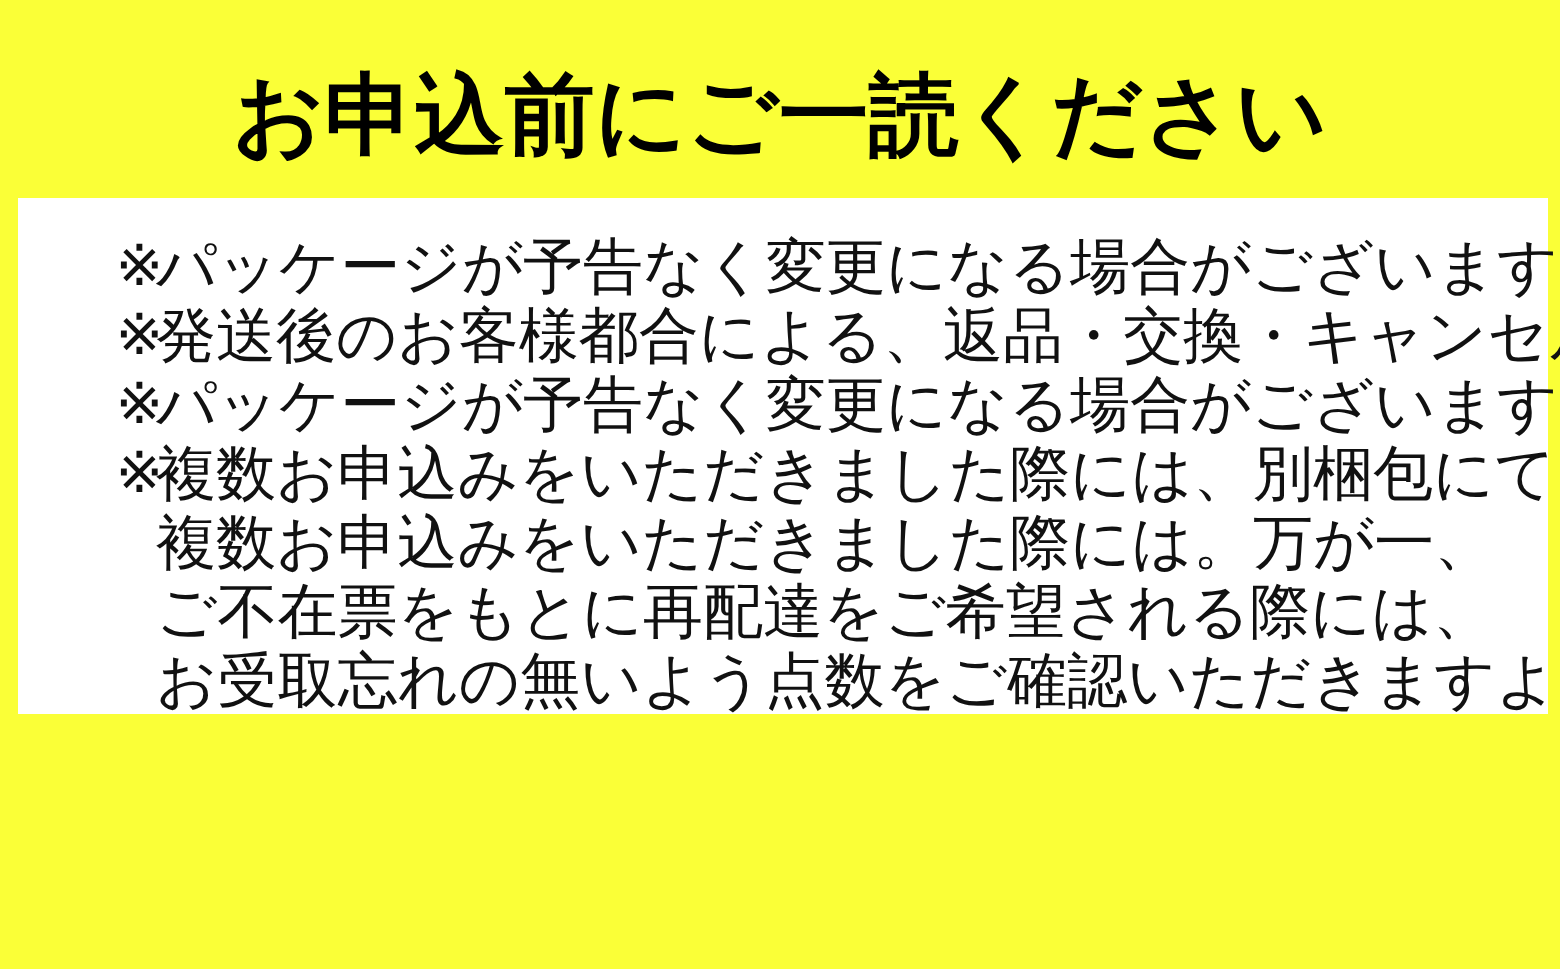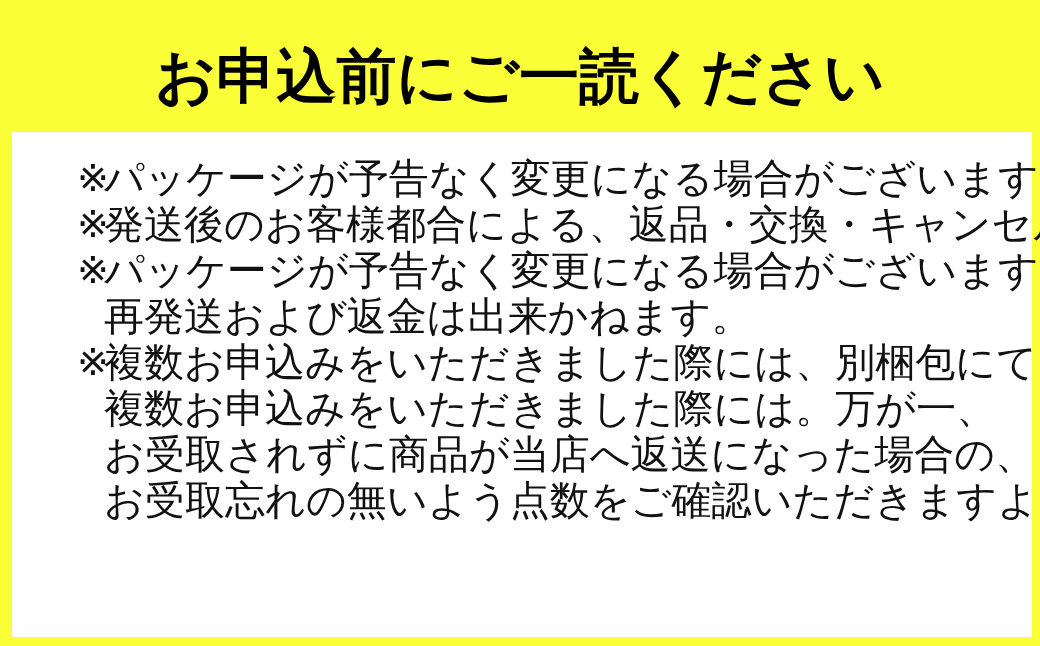--- a/index.html
+++ b/index.html
@@ -8,21 +8,21 @@
   }
   body {
     width: 1040px;
     height: 646px;
     font-family: "Liberation Sans", "DejaVu Sans", sans-serif;
     background: var(--bg, #FAFF37);
   }
   .canvas {
     position: relative;
     width: 1040px;
-    height: 646px;
+    height: 476px;
     background: var(--bg, #FAFF37);
     overflow: hidden;
   }
   .title {
     position: absolute;
     top: 44px;
     left: 0;
     width: 100%;
     text-align: center;
     font-size: 60px;
@@ -83,28 +83,27 @@
       <span class="marker">※</span>
       <div class="notice-lines">
         <div class="line">発送後のお客様都合による、返品・交換・キャンセルは</div>
       </div>
     </div>
 
     <div class="notice">
       <span class="marker">※</span>
       <div class="notice-lines">
         <div class="line">パッケージが予告なく変更になる場合がございます</div>
-        <div class="line">再発送および返金は出来かねます。</div>
       </div>
     </div>
 
     <div class="notice">
       <span class="marker">※</span>
       <div class="notice-lines">
         <div class="line">複数お申込みをいただきました際には、別梱包にて</div>
         <div class="line">複数お申込みをいただきました際には。万が一、</div>
-        <div class="line">お受取されずに商品が当店へ返送になった場合の、</div>
+        <div class="line">ご不在票をもとに再配達をご希望される際には、</div>
         <div class="line">お受取忘れの無いよう点数をご確認いただきますよう</div>
       </div>
     </div>
 
   </div>
 </div>
 
 </body></html>

